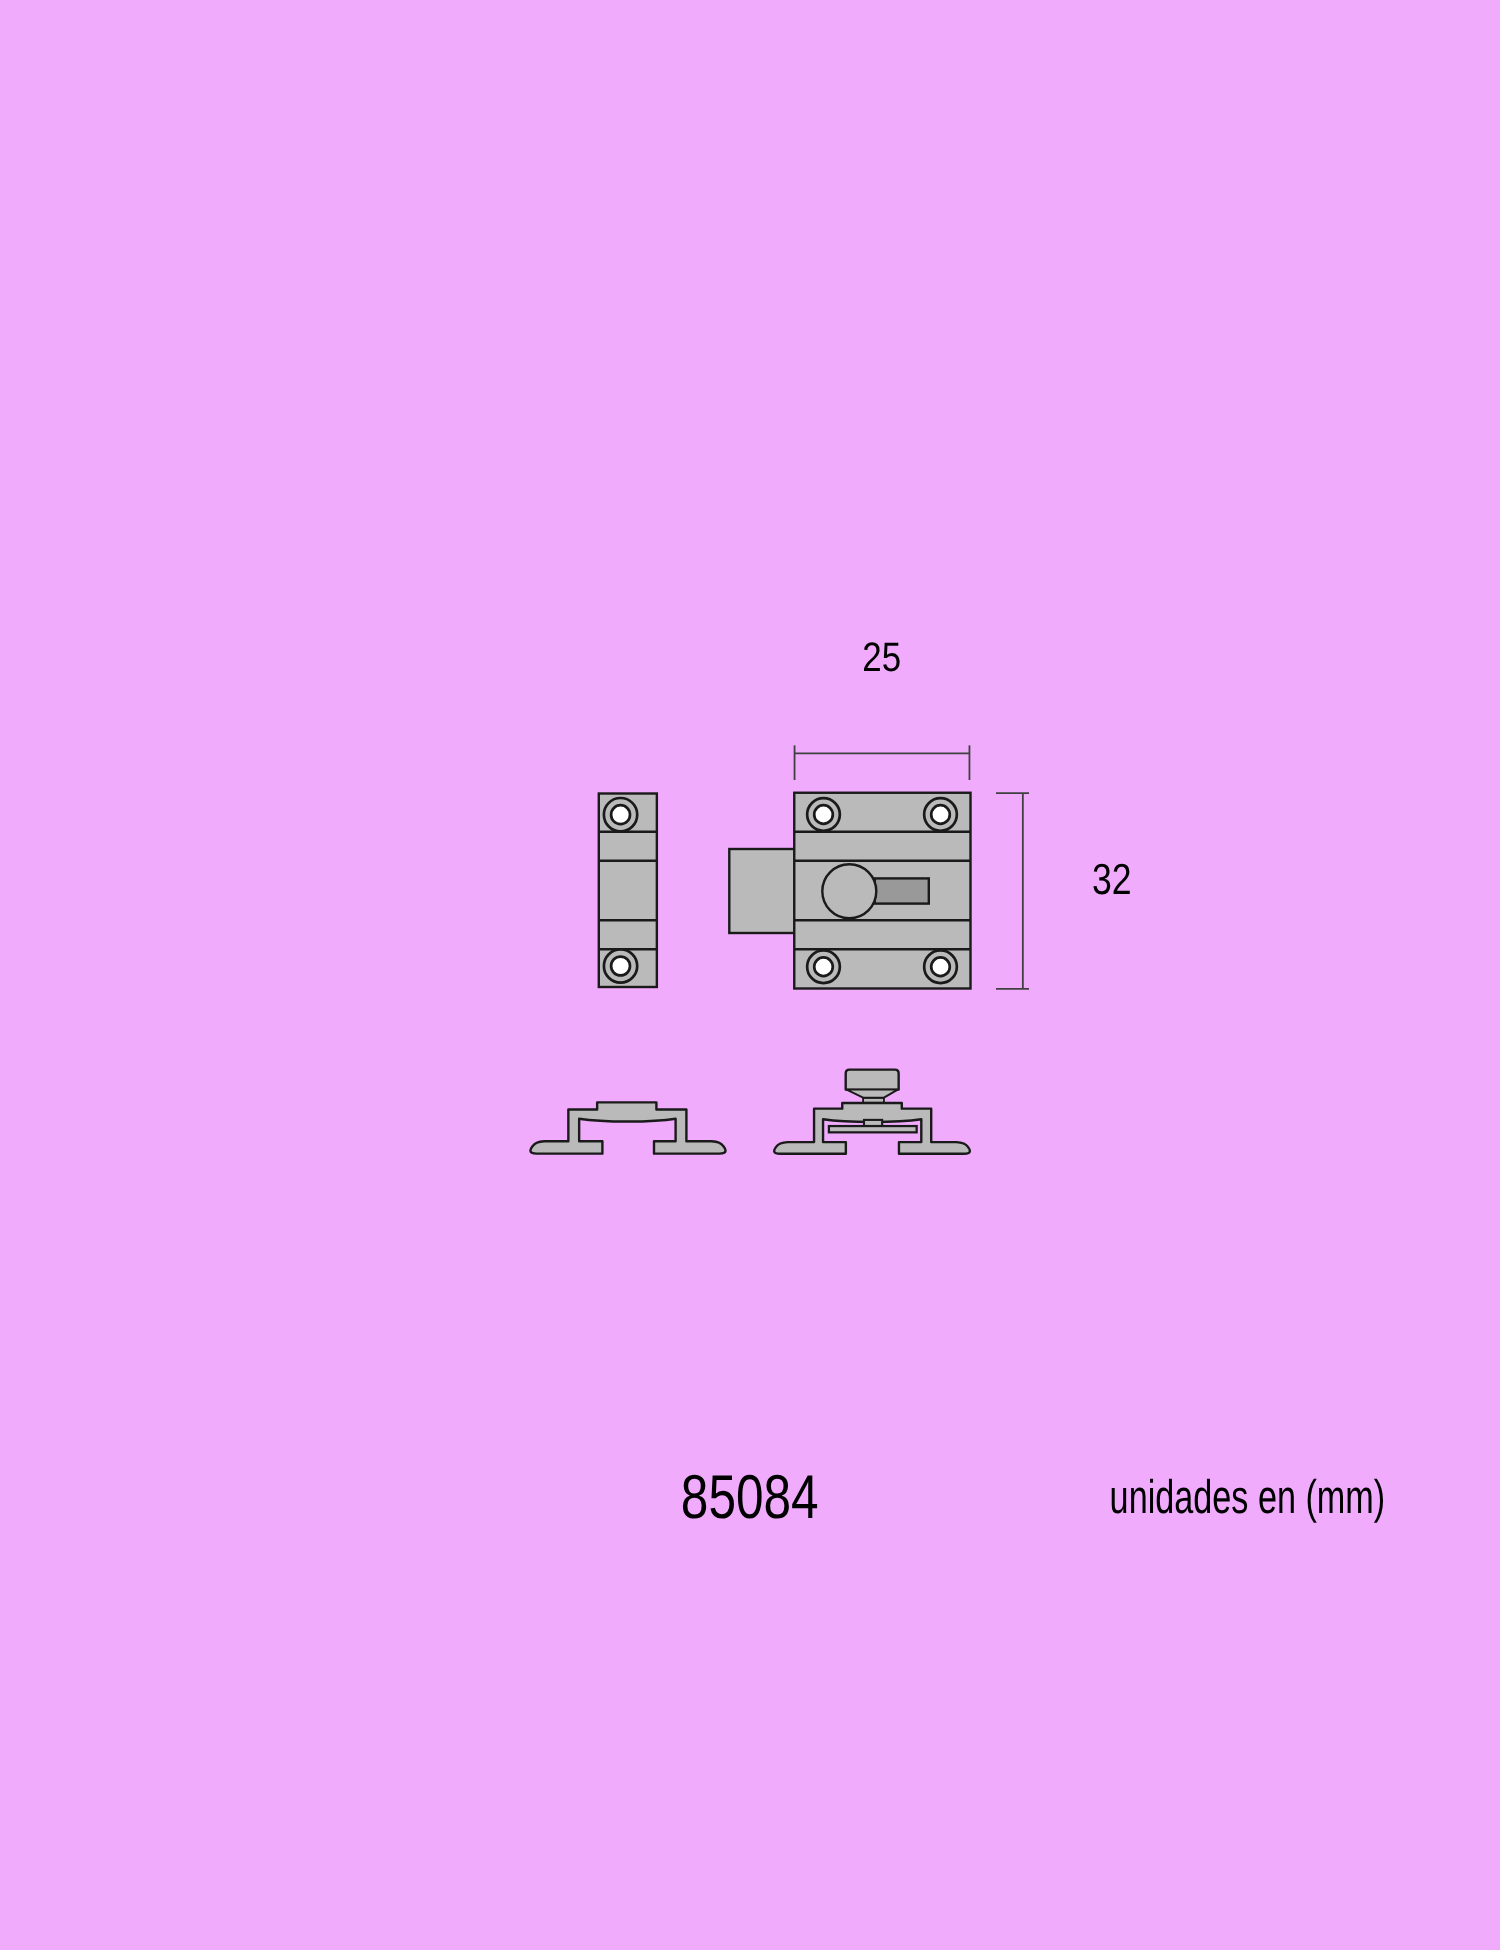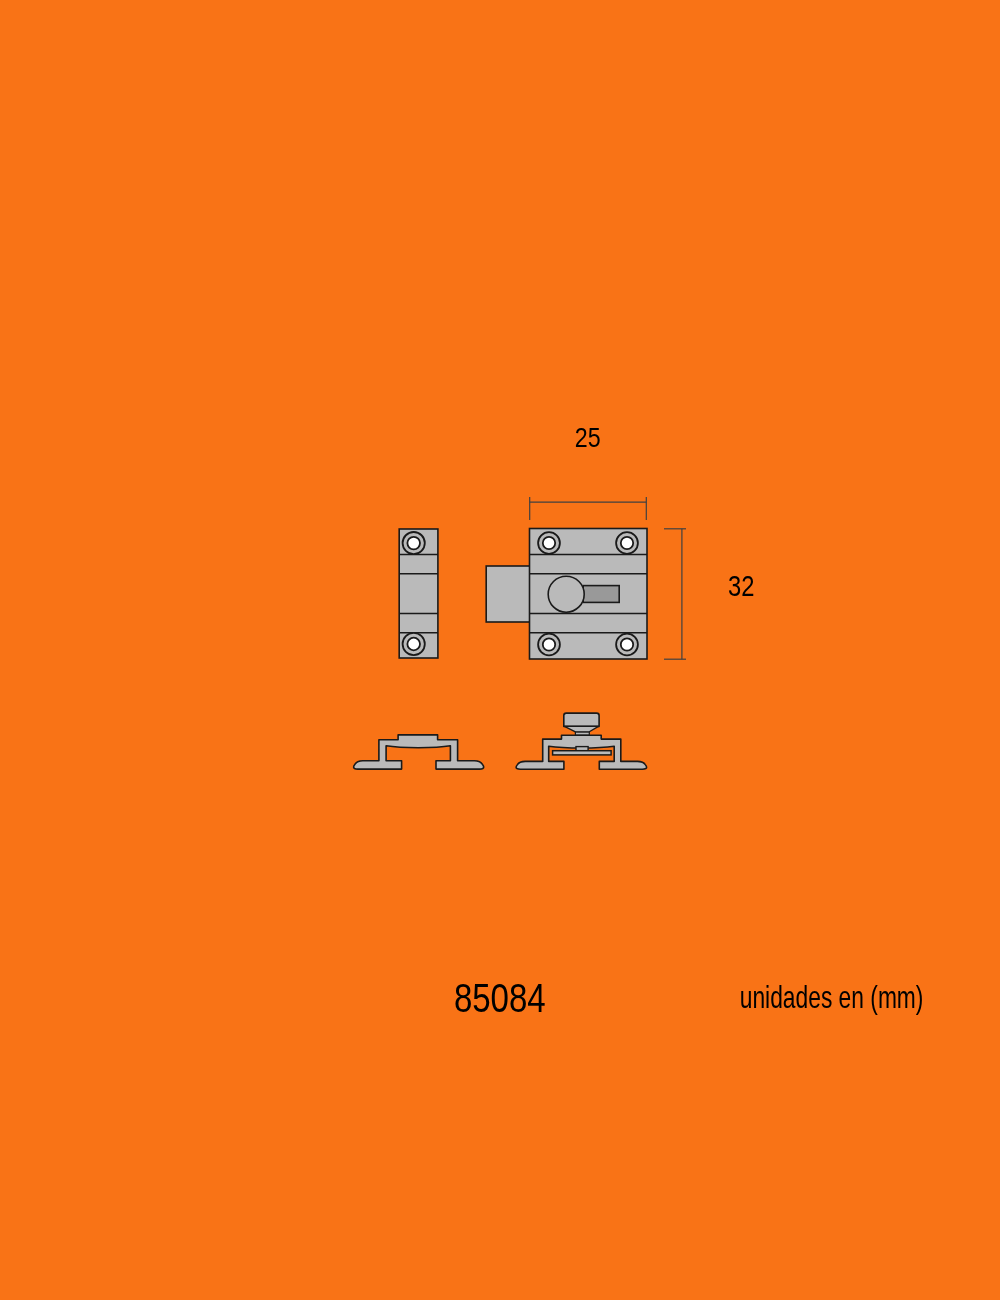--- a/index.html
+++ b/index.html
@@ -1,17 +1,17 @@
 <!DOCTYPE html>
 <html><head>
 <meta charset="utf-8">
 <title>85084</title>
 <style>
   html,body{margin:0;padding:0;background:#ffffff;}
-  .page{position:relative;width:1000px;height:1300px;background:#f97316;overflow:hidden;}
+  .page{position:relative;width:1000px;height:1300px;background:#f0abfc;overflow:hidden;}
   svg{display:block;}
   text{font-family:"Liberation Sans", sans-serif;fill:#000000;}
 </style>
 </head>
 <body>
 
 <div class="page">
 <svg width="1000" height="1300" viewBox="0 0 1000 1300" xmlns="http://www.w3.org/2000/svg">
 
   <g stroke="#404040" stroke-width="1.2" fill="none">

